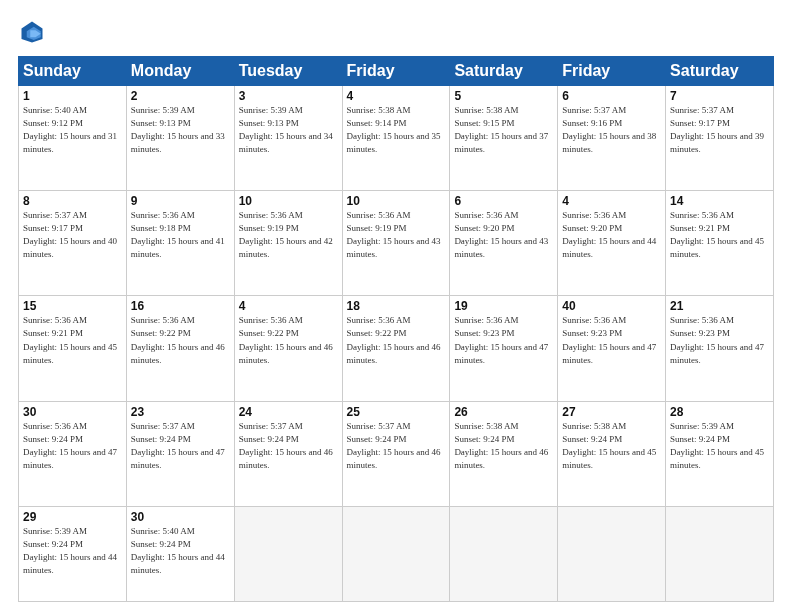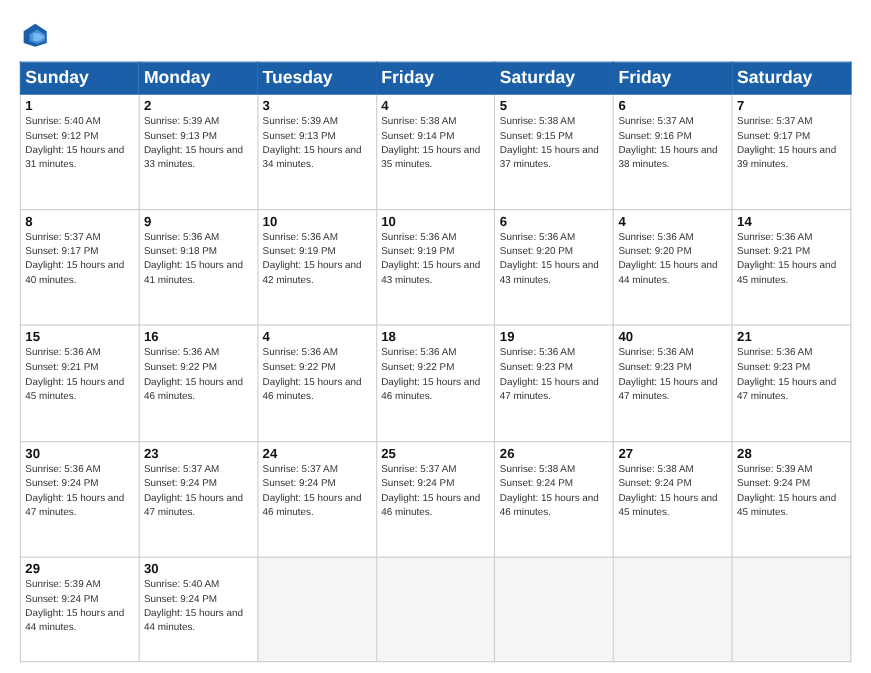--- a/index.html
+++ b/index.html
@@ -84,20 +84,21 @@
     .day-num {
       font-size: 12px;
       font-weight: bold;
       margin-bottom: 1px;
       color: #111;
     }
     .day-info {
       font-size: 9px;
       color: #333;
       line-height: 1.45;
+      font-family: Liberation Serif, serif;
     }
     .last-row td {
       height: 68px;
     }
   </style>
 </head>
 <body>
 
 <div class="page">
   <div class="header">

